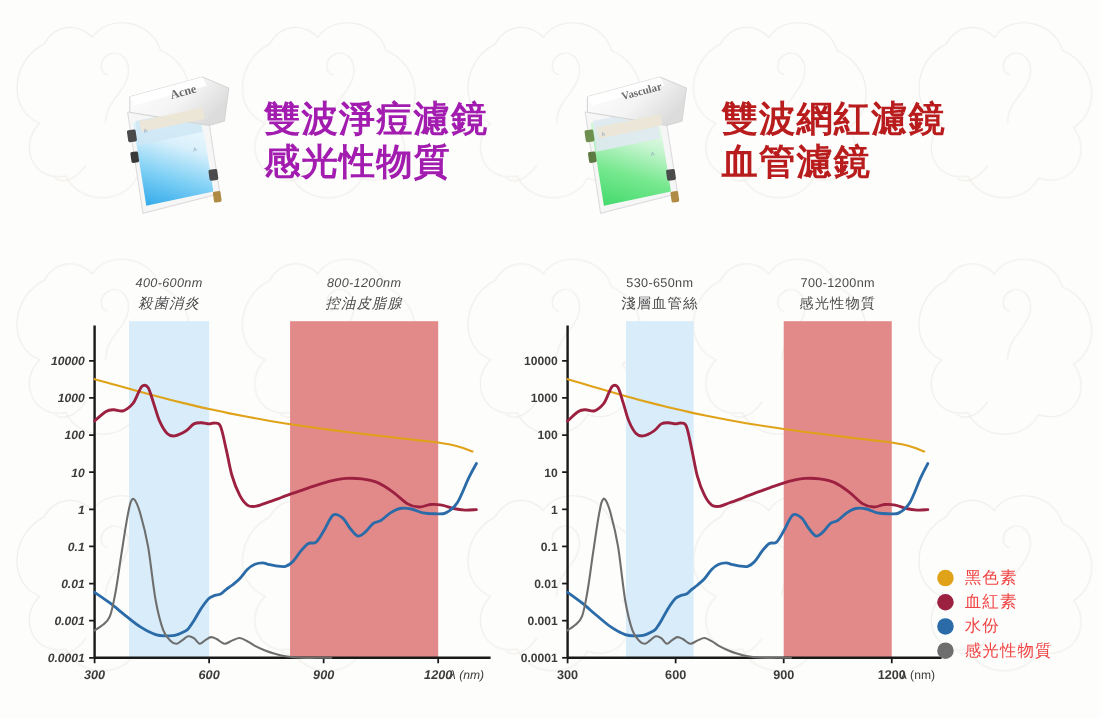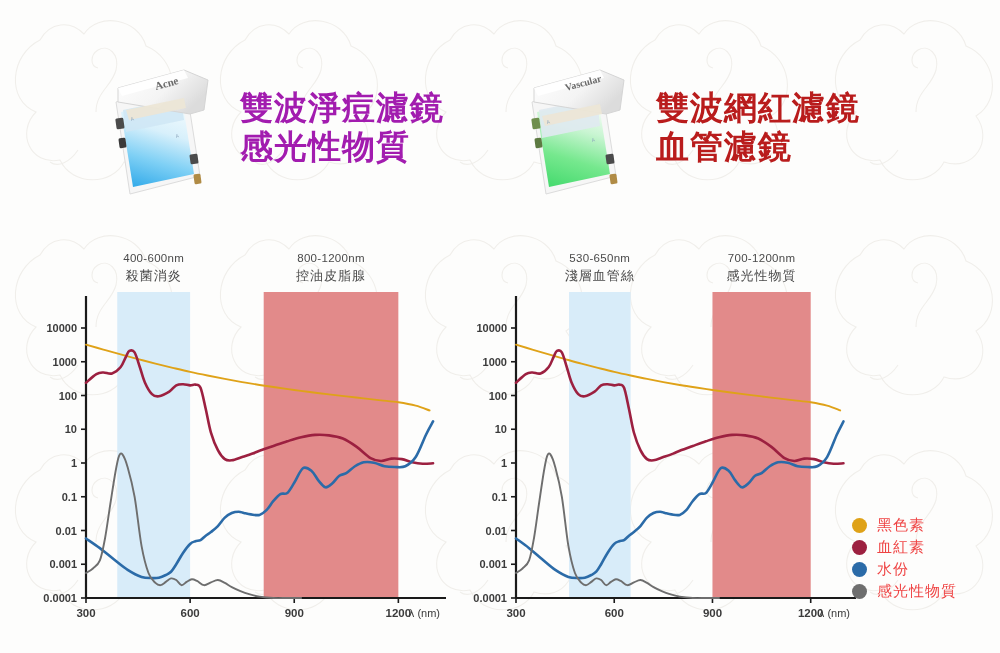--- a/index.html
+++ b/index.html
@@ -23,21 +23,21 @@
 
   .titles { margin-left:16px; line-height:1.18; }
   .titles .t1, .titles .t2 {
     font-weight:700; font-size:33px; letter-spacing:1px; white-space:nowrap;
   }
   #product-acne .titles { color:#a21caf; }
   #product-vasc .titles { color:#b91c1c; }
 
   
   .chart { position:absolute; }
-  #chart-left  { left:28px;  top:250px; width:420px; height:400px; }
+  #chart-left  { left:28px;  top:250px; width:420px; height:400px;font-style:italic; }
   #chart-right { left:458px; top:250px; width:400px; height:400px; }
 
   .band-caption {
     position:absolute; text-align:center; color:#4a4a4a;
     font-size:11.5px; line-height:1.45; white-space:nowrap;
   }
   .band-caption .nm { letter-spacing:.3px; }
   .band-caption .cn { letter-spacing:1px; font-size:13px; }
 
   

